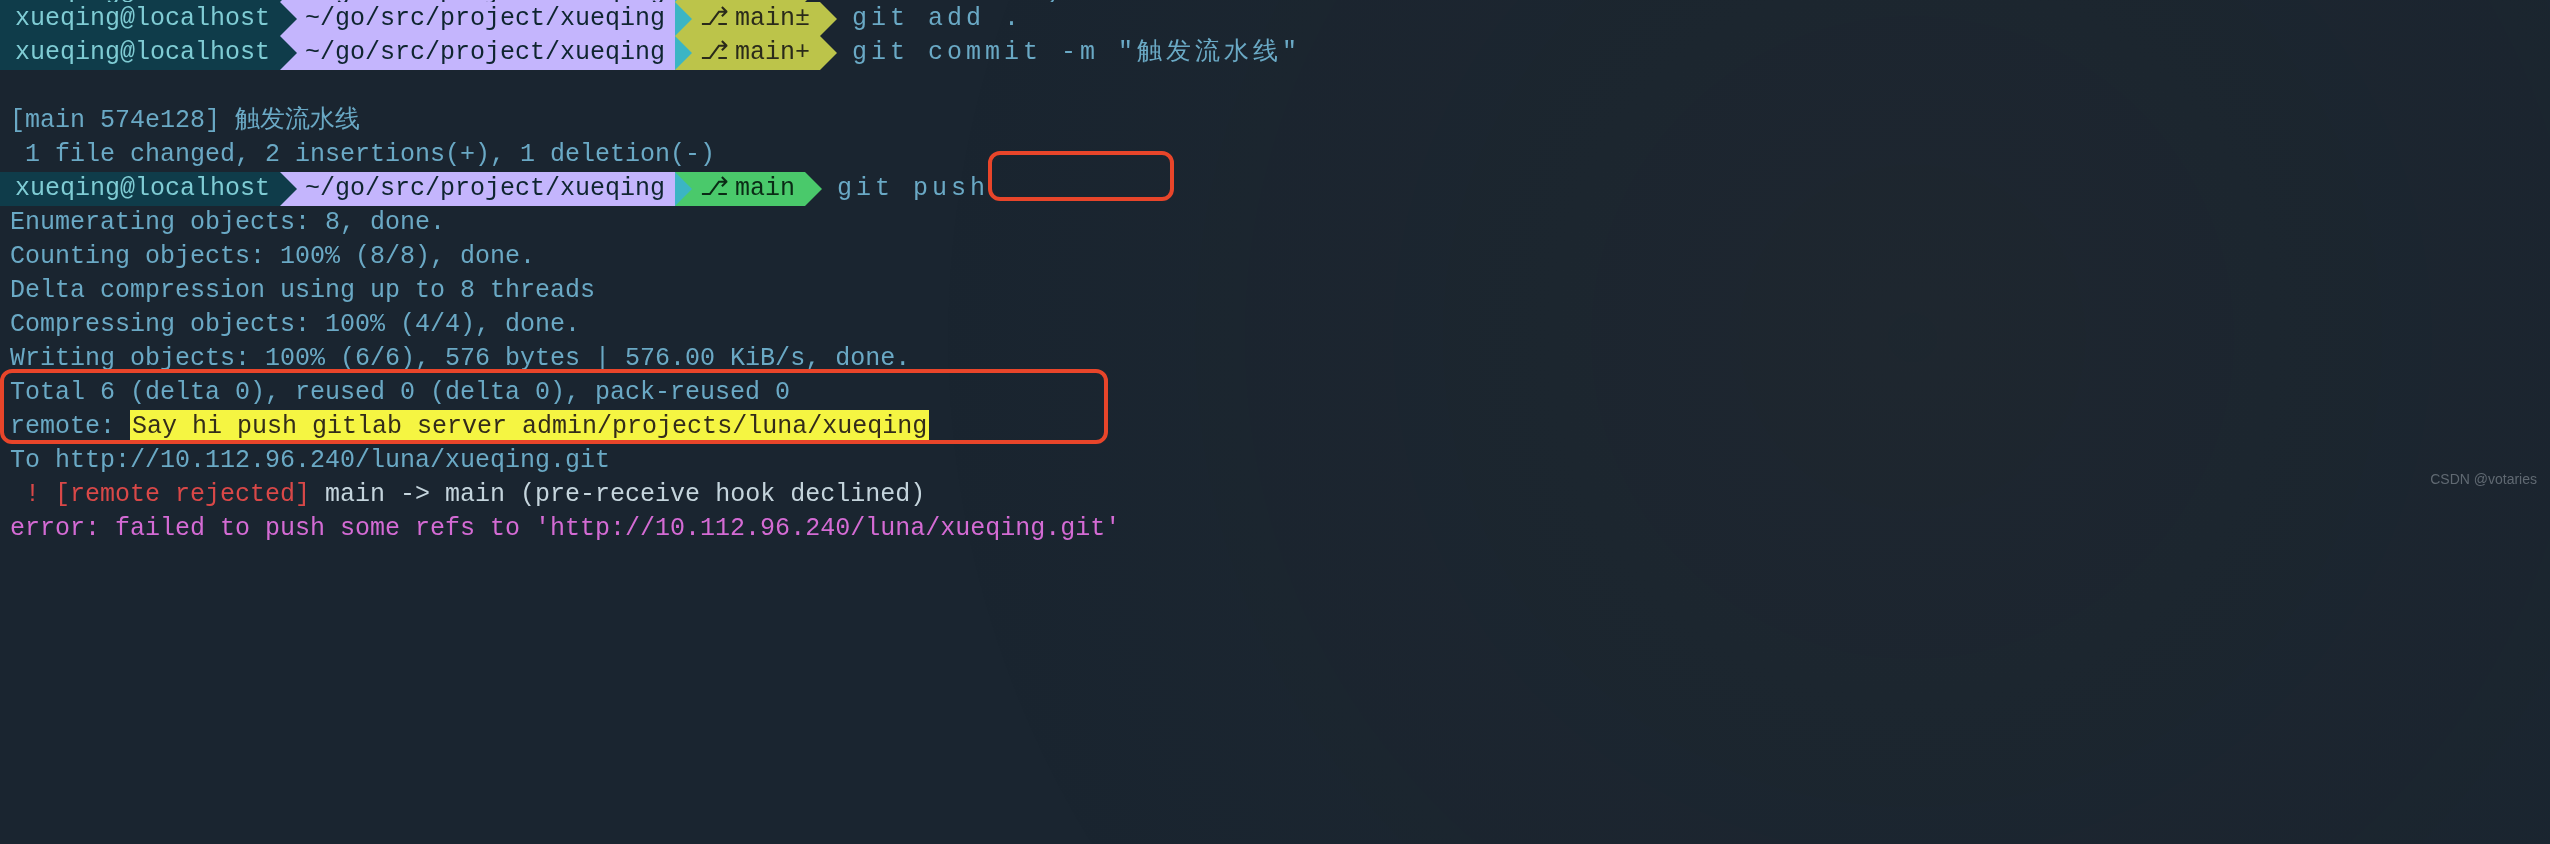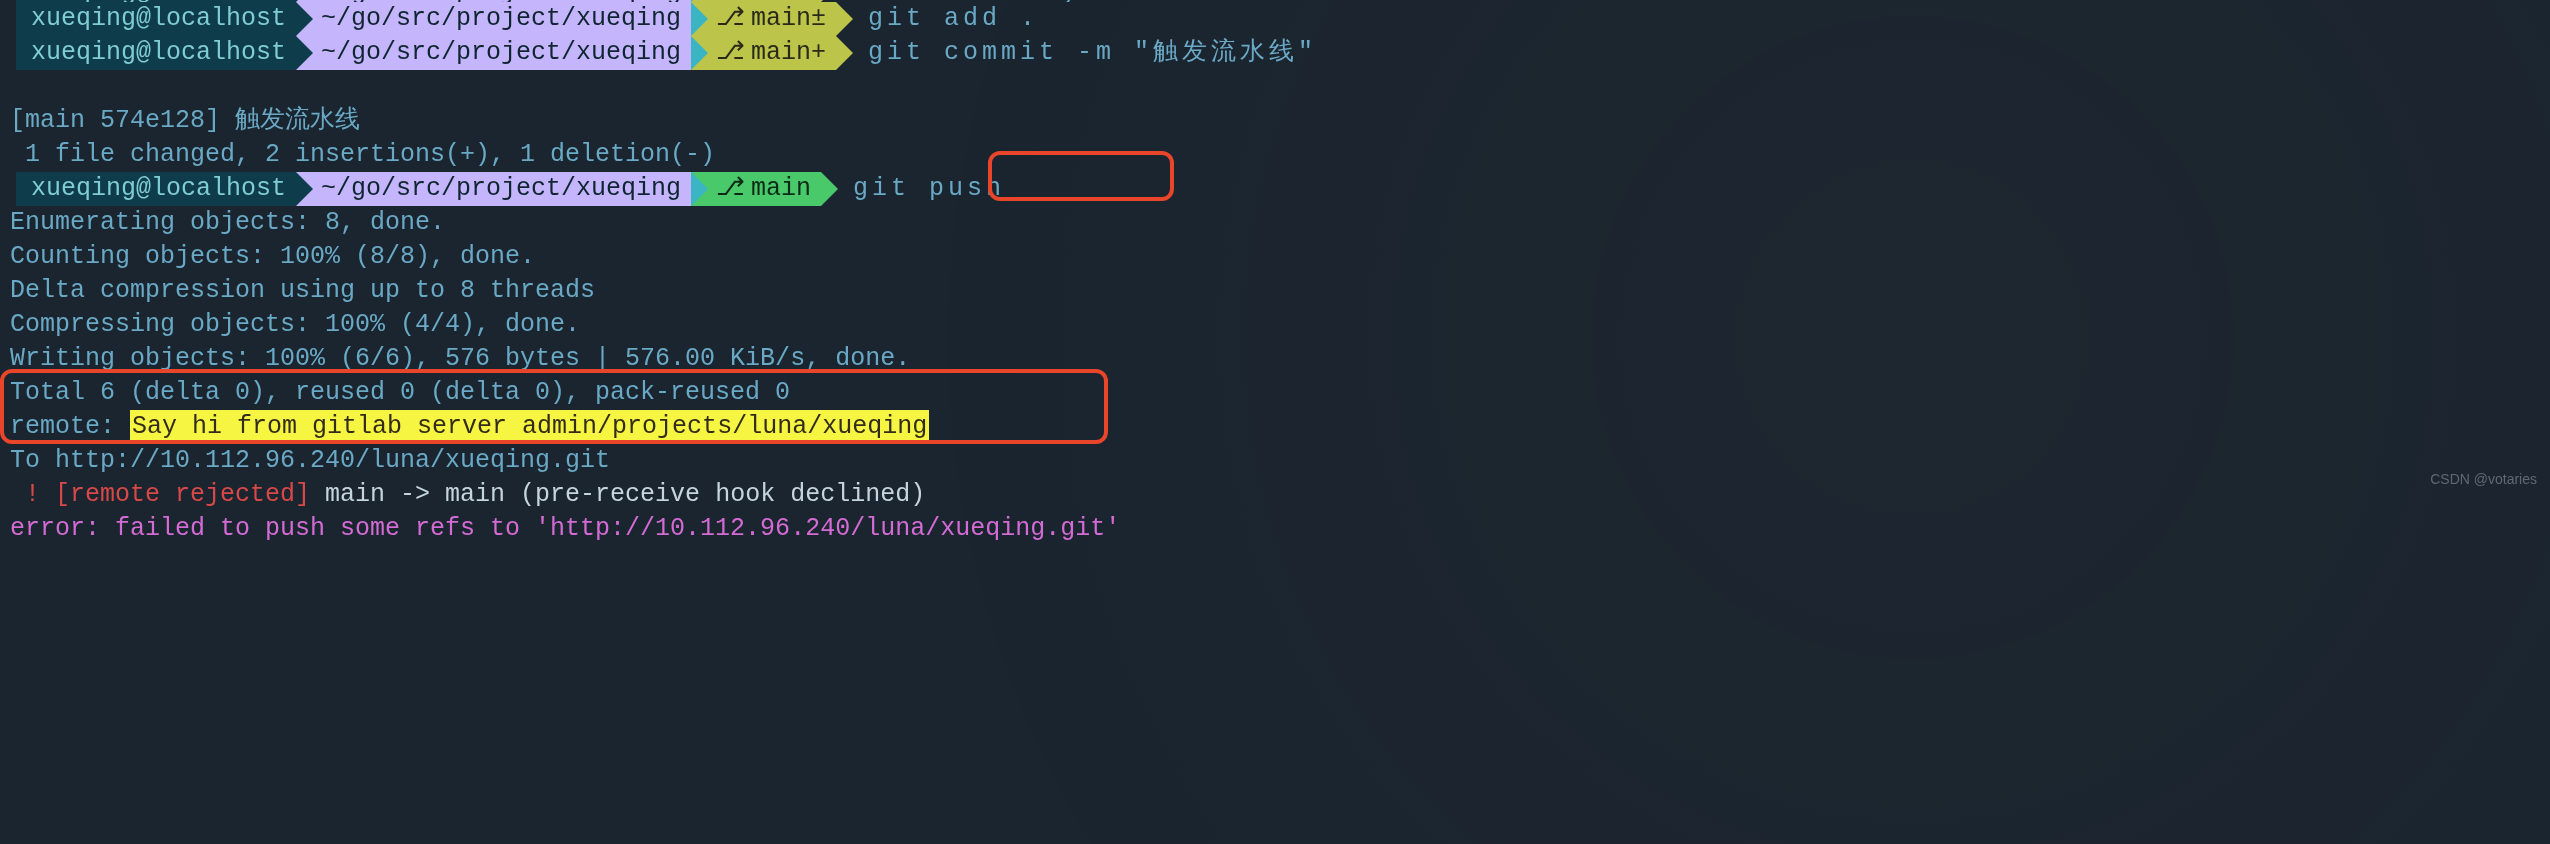--- a/index.html
+++ b/index.html
@@ -18,21 +18,20 @@
       overflow: hidden;
     }
     .terminal {
       padding: 0;
     }
     .line {
       white-space: pre;
       display: flex;
       align-items: center;
       height: 34px;
-      padding-left: 16px;
     }
     .seg-user {
       background: #0f3c4a;
       color: #7fccd4;
       padding-left: 15px;
       padding-right: 10px;
       height: 100%;
       display: inline-flex;
       align-items: center;
     }
@@ -237,21 +236,21 @@
   </div>
 
   <div class="line output">Enumerating objects: 8, done.</div>
   <div class="line output">Counting objects: 100% (8/8), done.</div>
   <div class="line output">Delta compression using up to 8 threads</div>
   <div class="line output">Compressing objects: 100% (4/4), done.</div>
   <div class="line output">Writing objects: 100% (6/6), 576 bytes | 576.00 KiB/s, done.</div>
   <div class="line output">Total 6 (delta 0), reused 0 (delta 0), pack-reused 0</div>
 
   <div class="line output">
-    <span>remote: </span><span class="yellow-hl">Say hi from gitlab server admin/projects/luna/xueqing</span>
+    <span>remote: </span><span class="yellow-hl">Say hi push gitlab server admin/projects/luna/xueqing</span>
   </div>
 
   <div class="line output">To http://10.112.96.240/luna/xueqing.git</div>
 
   <div class="line output">
     <span class="red-text"> ! </span><span class="red-text">[remote rejected]</span><span class="white-text"> main -&gt; main (pre-receive hook declined)</span>
   </div>
 
   <div class="line output pink-text">error: failed to push some refs to 'http://10.112.96.240/luna/xueqing.git'</div>
 

